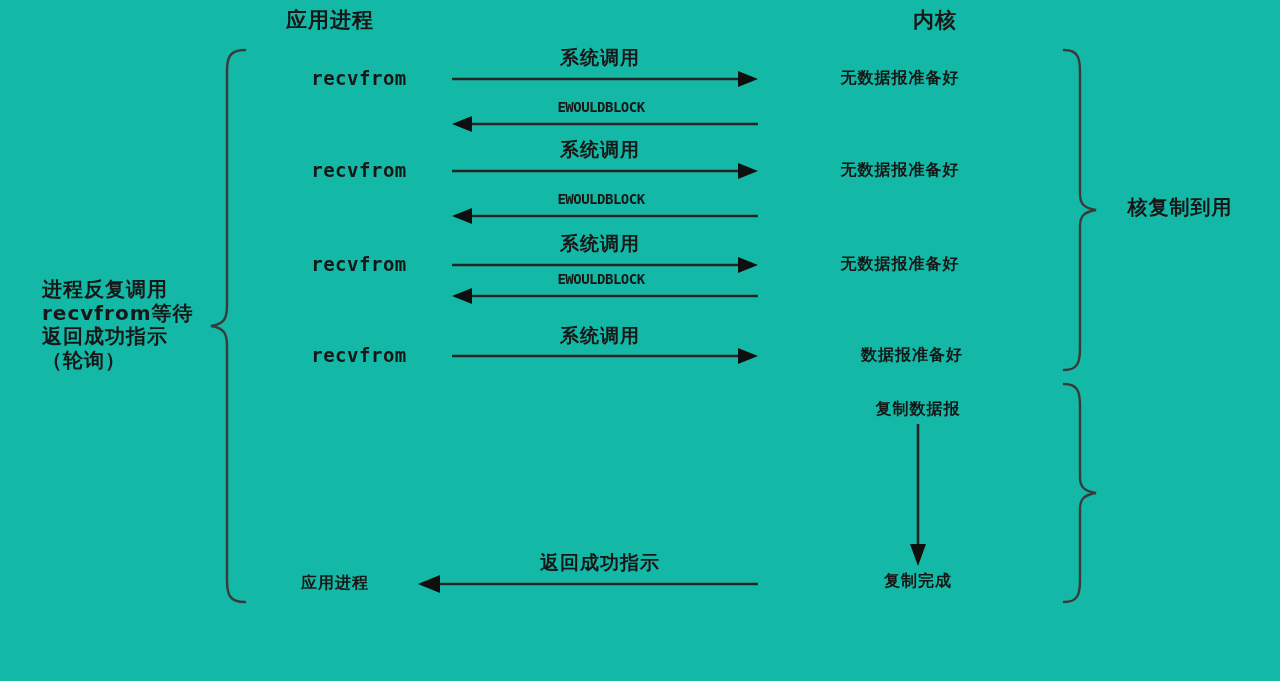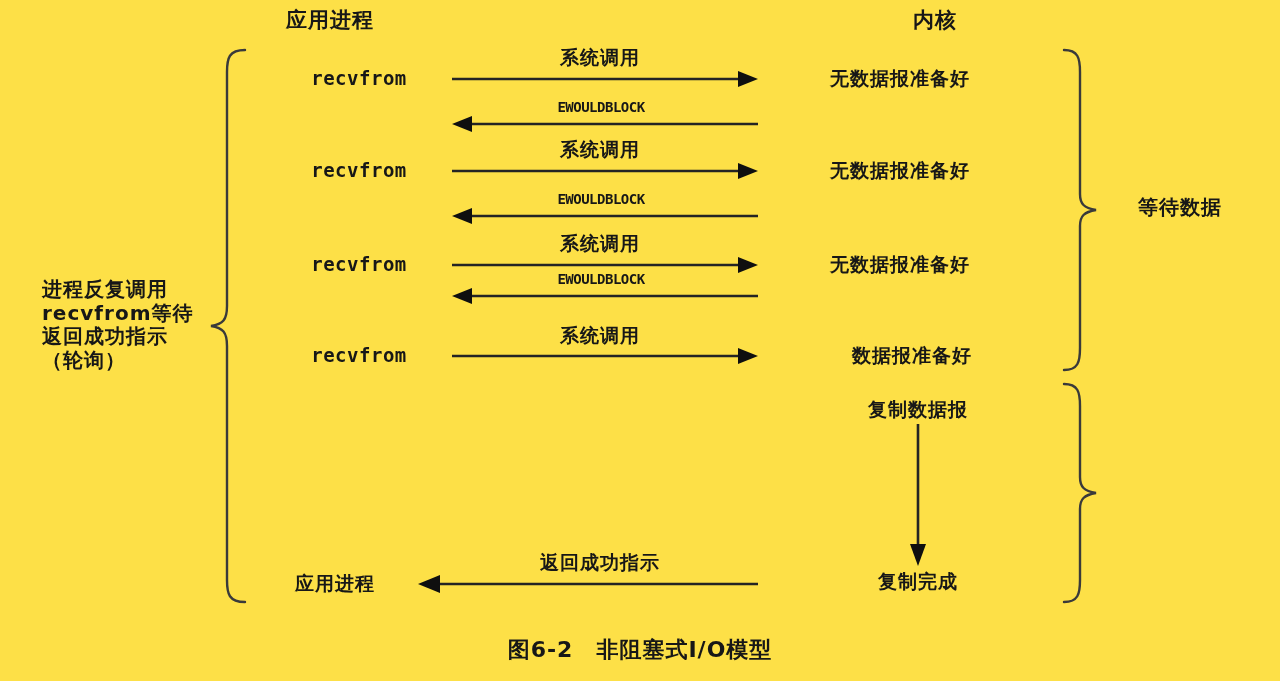--- a/index.html
+++ b/index.html
@@ -8,21 +8,21 @@
     background: #ffffff;
   }
   body {
     font-family: "Liberation Serif", "DejaVu Serif", serif;
     color: #1a1a1a;
   }
   #figure {
     position: relative;
     width: 1280px;
     height: 681px;
-    background: #fde047;
+    background: #14b8a6;
     overflow: hidden;
   }
 
   
   .lbl {
     position: absolute;
     white-space: pre;
     line-height: 1.18;
     color: #171717;
   }
@@ -41,21 +41,21 @@
     letter-spacing: 0.5px;
     margin-left: 26px;
   }
   .head {
     font-size: 21px;
   }
   .side {
     font-size: 20px;
   }
   .node {
-    font-size: 19px;
+    font-size: 16px;
   }
   .proc {
     font-size: 19px;
   }
   .arrow-cjk {
     font-size: 19px;
   }
   .arrow-mono {
     font-family: "DejaVu Sans Mono", "Liberation Mono", monospace;
     font-size: 14px;
@@ -194,27 +194,26 @@
 
   <svg class="brace-svg" style="left:1062px; top:48px;" width="40" height="324" viewBox="0 0 40 324">
     <path class="brace-path" d="M 2 2
              C 16 2, 18 10, 18 24
              L 18 146
              C 18 156, 22 160, 34 162
              C 22 164, 18 168, 18 178
              L 18 300
              C 18 314, 16 322, 2 322"></path>
   </svg>
-  <div class="lbl center cjk side" style="left:1180px; top:208px;">等待数据</div>
+  <div class="lbl center cjk side" style="left:1180px; top:208px;">核复制到用</div>
 
   <svg class="brace-svg" style="left:1062px; top:382px;" width="40" height="222" viewBox="0 0 40 222">
     <path class="brace-path" d="M 2 2
              C 16 2, 18 10, 18 24
              L 18 95
              C 18 105, 22 109, 34 111
              C 22 113, 18 117, 18 127
              L 18 198
              C 18 212, 16 220, 2 220"></path>
   </svg>
 
-  <div class="lbl center cjk caption" style="left:640px; top:650px;">图6-2　非阻塞式I/O模型</div>
 
 </div>
 
 </body></html>

